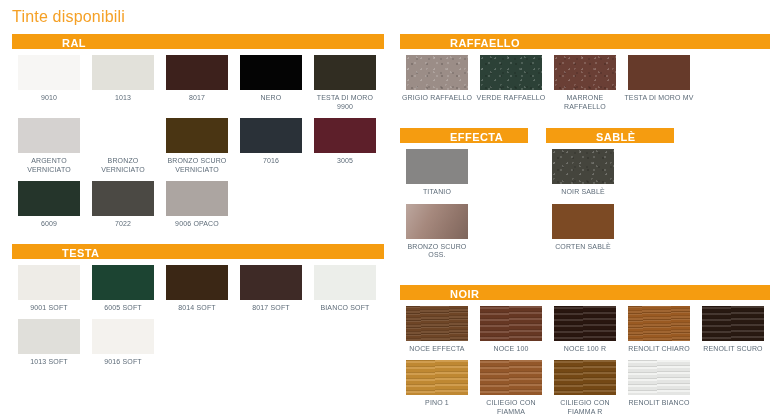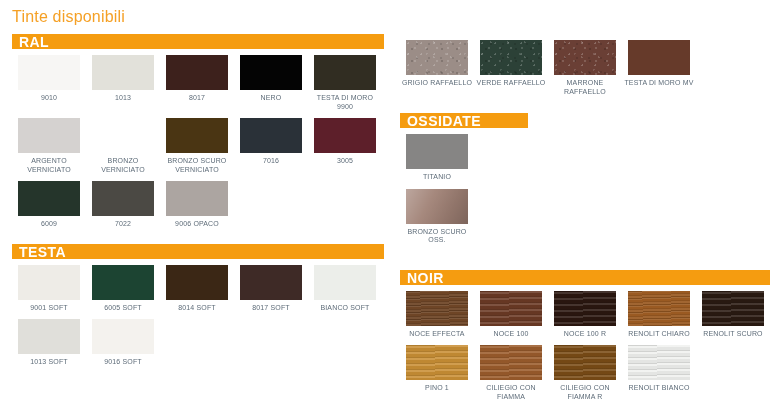--- a/index.html
+++ b/index.html
@@ -22,22 +22,23 @@
   .col-right{left:400px;width:370px;}
 
   .section{margin-bottom:4px;}
   .section-bar{
     background:#f59c10;
     height:15px;line-height:15px;
     padding-left:7px;
     box-sizing:border-box;
   }
   .section-bar span{
-    color:#ffffff;font-size:14px;font-weight:bold;
+    color:#ffffff;font-size:11px;font-weight:bold;
     letter-spacing:.45px;
+    margin-left:43px;
   }
   .bar-full{width:100%;}
   .bar-half{width:128px;}
 
   .halves{display:flex;gap:18px;}
   .half{width:128px;}
 
   .grid{
     display:flex;flex-wrap:wrap;
     padding-top:6px;
@@ -206,20 +207,23 @@
             <div class="cap">9016 SOFT</div>
           </div>
         </div>
     </div>
 
   </div>
 
   <div class="column col-right">
 
     <div class="section">
+      <div class="section-bar bar-full">
+        <span>RAFFAELLO</span>
+      </div>
       <div class="grid">
           <div class="cell">
             <span class="swatch speck" style="background: rgb(155, 141, 135);"></span>
             <div class="cap">GRIGIO RAFFAELLO</div>
           </div>
           <div class="cell">
             <span class="swatch speck" style="background: rgb(44, 65, 55);"></span>
             <div class="cap">VERDE RAFFAELLO</div>
           </div>
           <div class="cell">
@@ -229,33 +233,48 @@
           <div class="cell">
             <span class="swatch" style="background: rgb(102, 58, 42);"></span>
             <div class="cap">TESTA DI MORO MV</div>
           </div>
         </div>
     </div>
 
     <div class="halves" style="margin-top:10px;">
       <div class="half section">
         <div class="section-bar bar-half">
-          <span>OSSIDATE</span>
+          <span>EFFECTA</span>
         </div>
         <div class="grid">
             <div class="cell">
               <span class="swatch" style="background: rgb(134, 133, 132);"></span>
               <div class="cap">TITANIO</div>
             </div>
             <div class="cell">
               <span class="swatch sheen" style="background: rgb(160, 129, 117);"></span>
               <div class="cap">BRONZO SCURO OSS.</div>
             </div>
           </div>
       </div>
+      <div class="half section">
+        <div class="section-bar bar-half">
+          <span>SABLÈ</span>
+        </div>
+        <div class="grid">
+            <div class="cell">
+              <span class="swatch speck" style="background: rgb(69, 69, 61);"></span>
+              <div class="cap">NOIR SABLÈ</div>
+            </div>
+            <div class="cell">
+              <span class="swatch" style="background: rgb(124, 74, 36);"></span>
+              <div class="cap">CORTEN SABLÈ</div>
+            </div>
+          </div>
+      </div>
     </div>
 
     <div class="section" style="margin-top:14px;">
       <div class="section-bar bar-full">
         <span>NOIR</span>
       </div>
       <div class="grid">
           <div class="cell">
             <span class="swatch wood" style="background: rgb(110, 69, 38);"></span>
             <div class="cap">NOCE EFFECTA</div>

